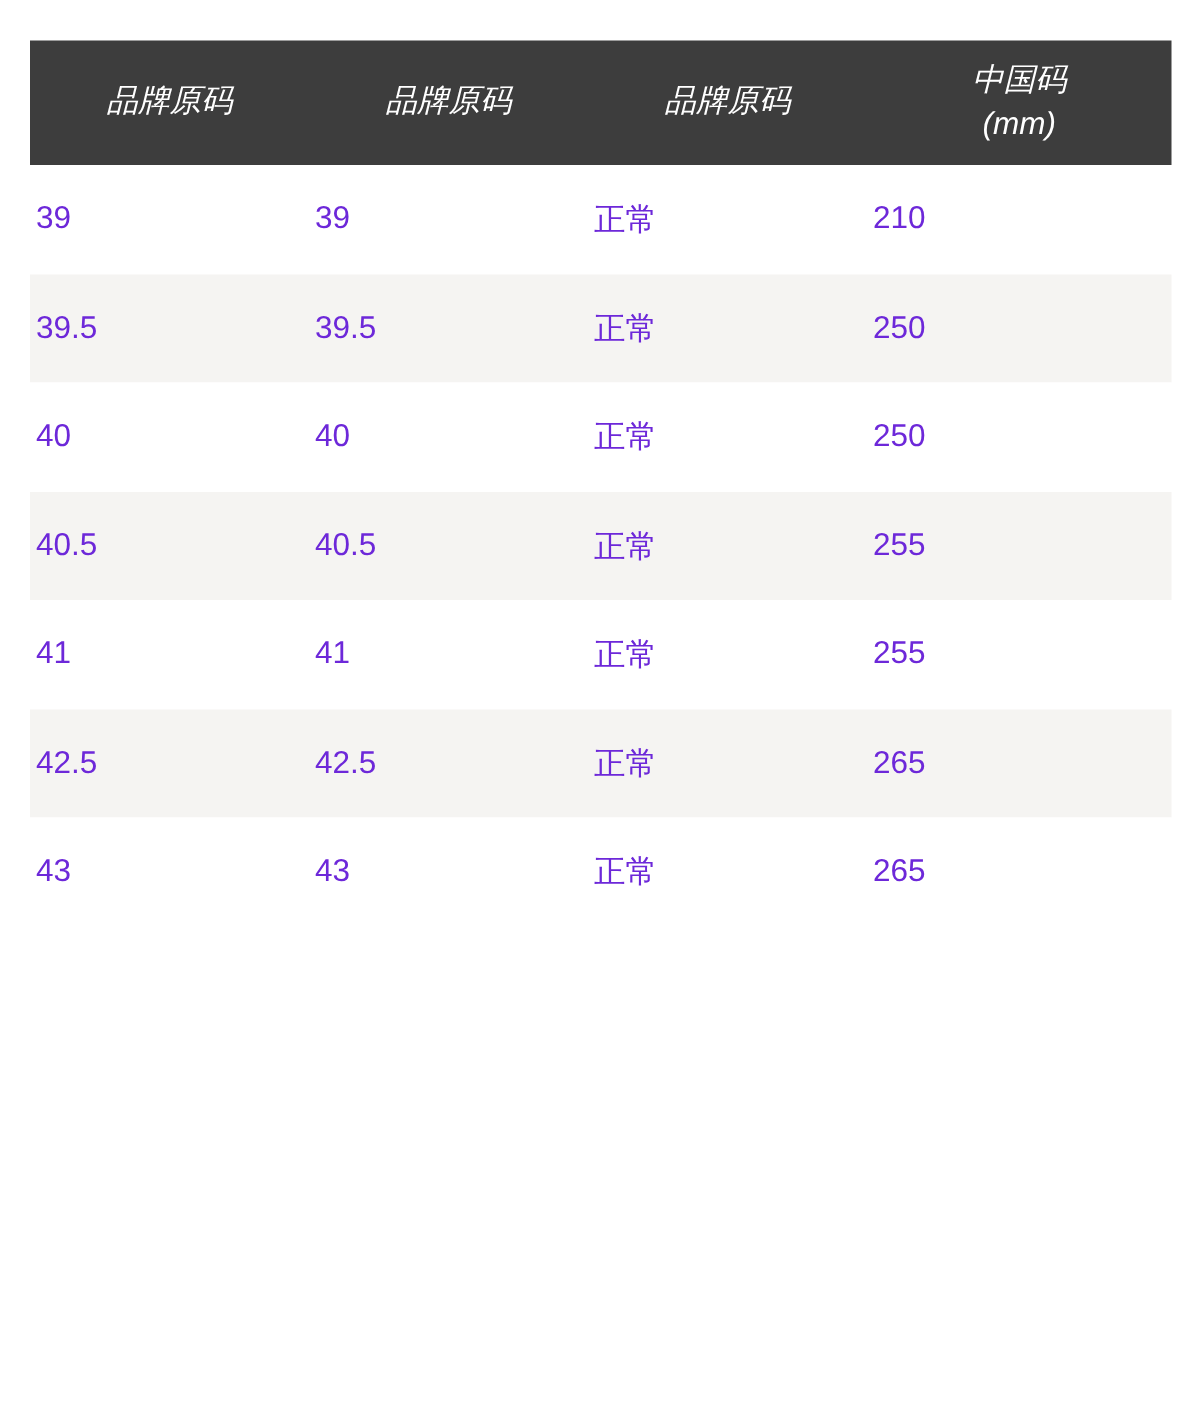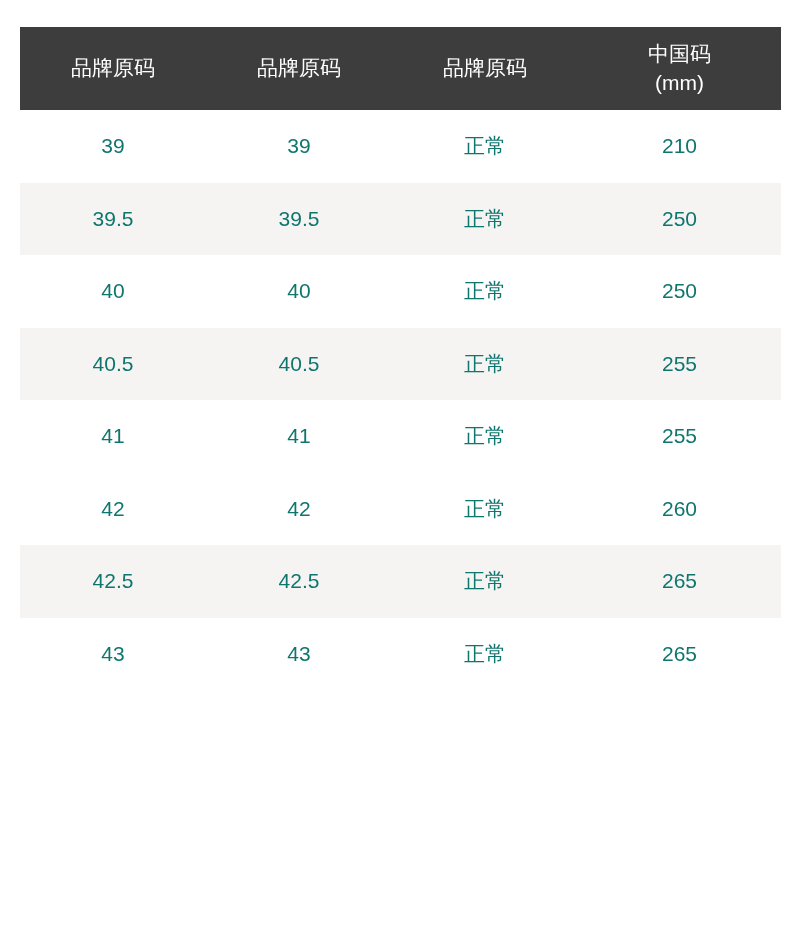--- a/index.html
+++ b/index.html
@@ -27,44 +27,44 @@
     table-layout: fixed;
   }
 
   table.size-table col.c1 { width: 186px; }
   table.size-table col.c2 { width: 186px; }
   table.size-table col.c3 { width: 186px; }
   table.size-table col.c4 { width: 203px; }
 
   thead tr {
     background: #3d3d3d;
+    font-style: italic;
   }
 
   thead th {
     color: #ffffff;
     font-weight: normal;
     font-size: 21px;
     line-height: 1.35;
     text-align: center;
     vertical-align: middle;
     height: 83px;
     padding: 0 4px;
     box-sizing: border-box;
   }
 
   thead th .hdr-line {
     display: block;
   }
 
   tbody td {
     height: 72.5px;
-    text-align: center;
     vertical-align: middle;
     font-size: 21px;
-    color: #0f766e;
+    color: #6d28d9;
     padding: 0 4px;
     box-sizing: border-box;
     border: none;
   }
 
   tbody tr.row-odd  { background: #ffffff; }
   tbody tr.row-even { background: #f5f4f2; }
 </style>
 </head>
 <body>
@@ -118,26 +118,20 @@
         <td>40.5</td>
         <td>正常</td>
         <td>255</td>
       </tr>
       <tr class="row-odd">
         <td>41</td>
         <td>41</td>
         <td>正常</td>
         <td>255</td>
       </tr>
-      <tr class="row-odd">
-        <td>42</td>
-        <td>42</td>
-        <td>正常</td>
-        <td>260</td>
-      </tr>
       <tr class="row-even">
         <td>42.5</td>
         <td>42.5</td>
         <td>正常</td>
         <td>265</td>
       </tr>
       <tr class="row-odd">
         <td>43</td>
         <td>43</td>
         <td>正常</td>

